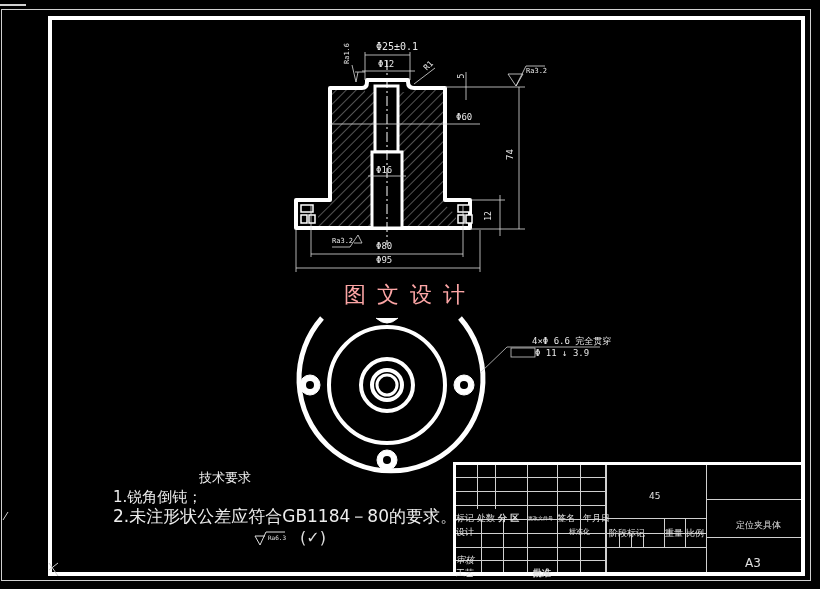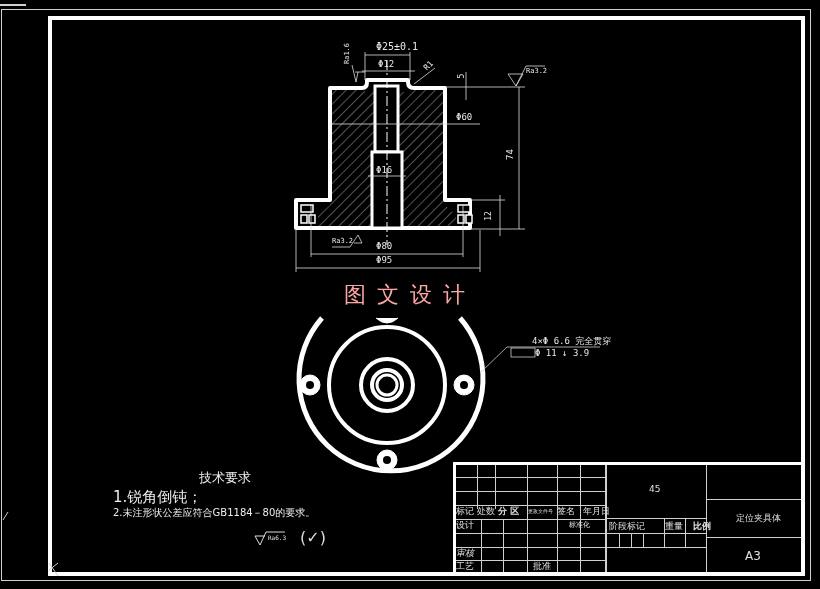--- a/index.html
+++ b/index.html
@@ -3,21 +3,21 @@
 <meta charset="utf-8">
 <style>
   html,body{margin:0;padding:0;background:#000;}
   body{width:820px;height:589px;position:relative;overflow:hidden;font-family:"DejaVu Sans",sans-serif;color:#fff;}
   .abs{position:absolute;}
   .line{position:absolute;background:#fff;}
   .thin{background:#d0d0d0;}
   .cad-text{position:absolute;color:#fca5a5;white-space:nowrap;line-height:1;}
   .dim{font-family:"DejaVu Sans Mono",monospace;font-size:9px;color:#e8e8e8;}
   svg{position:absolute;left:0;top:0;}
-  .tb-cell{position:absolute;font-size:9px;color:#e0e0e0;white-space:nowrap;line-height:1;}
+  .tb-cell{position:absolute;font-size:9px;color:#e0e0e0;white-space:nowrap;line-height:1;margin-top:7px;}
 </style>
 </head>
 <body>
 
 <div class="line thin" style="left:0;top:4px;width:26px;height:2px;"></div>
 <div class="line thin" style="left:1px;top:9px;width:810px;height:1px;"></div>
 <div class="line thin" style="left:1px;top:9px;width:1px;height:572px;"></div>
 <div class="line thin" style="left:810px;top:9px;width:1px;height:572px;"></div>
 <div class="line thin" style="left:1px;top:580px;width:810px;height:1px;"></div>
 
@@ -143,21 +143,21 @@
 <div class="cad-text dim" style="left:376px;top:242px;">Φ80</div>
 <div class="cad-text dim" style="left:376px;top:256px;">Φ95</div>
 
 <div class="cad-text" style="left:342px;top:284px;font-size:22px;font-family:'DejaVu Serif',serif;background:#000;padding:0 2px;letter-spacing:2px;">图 文 设 计</div>
 
 <div class="cad-text dim" style="left:506px;top:337px;margin-left:26px;">4×Φ 6.6 完全贯穿</div>
 <div class="cad-text dim" style="left:535px;top:349px;">Φ 11 ↓ 3.9</div>
 
 <div class="cad-text" style="left:199px;top:471px;font-size:13px;color:#eee;">技术要求</div>
 <div class="cad-text" style="left:113px;top:490px;font-size:15px;color:#eee;">1.锐角倒钝；</div>
-<div class="cad-text" style="left:113px;top:508px;font-size:10px;color:#eee;">2.未注形状公差应符合GB1184－80的要求。</div>
+<div class="cad-text" style="left:113px;top:508px;font-size:17px;color:#eee;">2.未注形状公差应符合GB1184－80的要求。</div>
 <div class="cad-text dim" style="left:268px;top:535px;font-size:6px;">Ra6.3</div>
 <div class="cad-text" style="left:300px;top:530px;font-size:16px;color:#ddd;">(✓)</div>
 
 <div class="abs" style="left:453px;top:462px;width:348px;height:110px;">
 
   <div class="line" style="left:0;top:0;width:348px;height:3px;"></div>
   <div class="line" style="left:0;top:0;width:3px;height:110px;"></div>
 
   <div class="line thin" style="left:24px;top:3px;width:1px;height:44px;"></div>
   <div class="line thin" style="left:42px;top:3px;width:1px;height:44px;"></div>
@@ -195,20 +195,20 @@
   <div class="tb-cell" style="left:3px;top:45px;">标记</div>
   <div class="tb-cell" style="left:24px;top:45px;">处数</div>
   <div class="tb-cell" style="left:45px;top:45px;font-weight:bold;">分 区</div>
   <div class="tb-cell" style="left:75px;top:47px;font-size:5px;">更改文件号</div>
   <div class="tb-cell" style="left:104px;top:45px;">签名</div>
   <div class="tb-cell" style="left:130px;top:45px;">年月日</div>
   <div class="tb-cell" style="left:3px;top:59px;">设计</div>
   <div class="tb-cell" style="left:78px;top:60px;font-size:7px;padding-left:38px;">标准化</div>
   <div class="tb-cell" style="left:3px;top:87px;font-style:italic;">审核</div>
   <div class="tb-cell" style="left:3px;top:100px;">工艺</div>
-  <div class="tb-cell" style="left:80px;top:100px;">批准</div>
+  <div class="tb-cell" style="left:80px;top:100px;font-weight:bold;">批准</div>
   <div class="tb-cell" style="left:196px;top:23px;">45</div>
   <div class="tb-cell" style="left:156px;top:60px;">阶段标记</div>
   <div class="tb-cell" style="left:212px;top:60px;">重量</div>
-  <div class="tb-cell" style="left:240px;top:60px;font-weight:bold;">比例</div>
+  <div class="tb-cell" style="left:233px;top:60px;">比例</div>
   <div class="tb-cell" style="left:283px;top:52px;">定位夹具体</div>
   <div class="tb-cell" style="left:292px;top:88px;font-size:12px;">A3</div>
 </div>
 
 </body></html>

